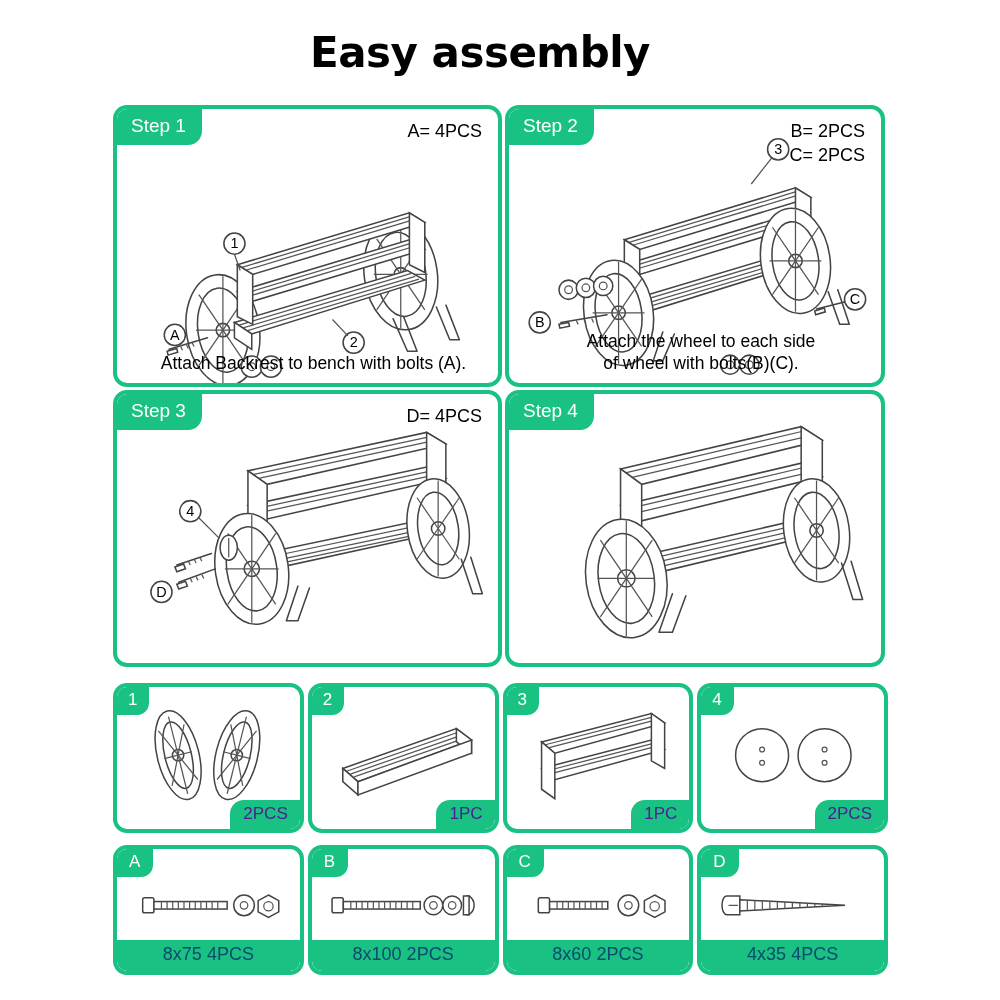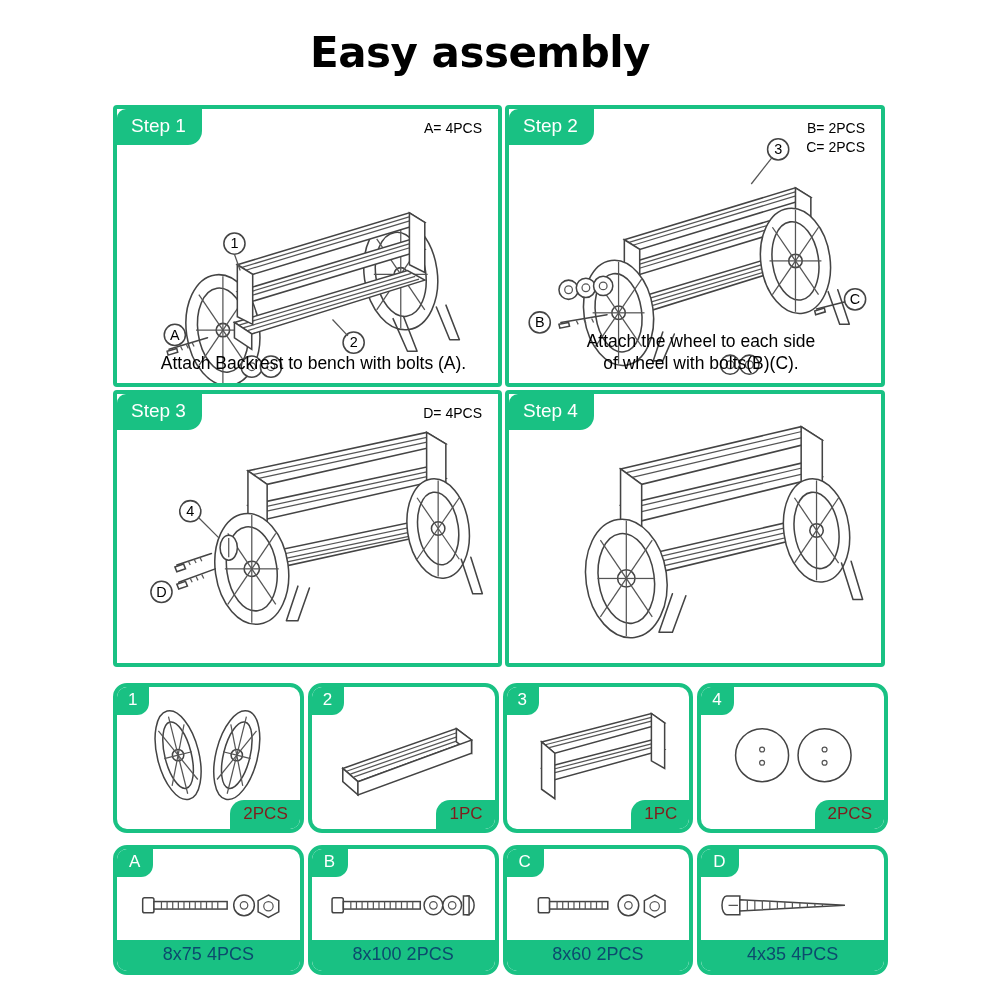--- a/index.html
+++ b/index.html
@@ -38,21 +38,21 @@
     top: 105px;
     width: 775px;
     display: grid;
     grid-template-columns: 392px 383px;
     grid-template-rows: 285px 280px;
     gap: 0px;
   }
   .step-card {
     position: relative;
     border: 4px solid #19c183;
-    border-radius: 4px;
+    border-radius: 14px;
     box-sizing: border-box;
     background: #fff;
     margin: 0 3px 3px 0;
     overflow: hidden;
   }
   .step-tab {
     position: absolute;
     left: 0;
     top: 0;
     background: #19c183;
@@ -61,21 +61,21 @@
     padding: 6px 16px 8px 14px;
     border-bottom-right-radius: 14px;
     border-top-left-radius: 9px;
     font-family: "Liberation Sans", sans-serif;
     z-index: 5;
   }
   .pcs-note {
     position: absolute;
     right: 16px;
     top: 10px;
-    font-size: 14px;
+    font-size: 18px;
     text-align: right;
     line-height: 1.35;
     z-index: 5;
     color: #000;
   }
   .caption {
     position: absolute;
     left: 12px;
     right: 0;
     bottom: 8px;
@@ -121,21 +121,21 @@
     padding: 3px 12px 5px 11px;
     border-bottom-right-radius: 12px;
     border-top-left-radius: 9px;
     z-index: 5;
   }
   .part-qty {
     position: absolute;
     right: 0;
     bottom: 0;
     background: #19c183;
-    color: #7f1d1d;
+    color: #4c1d95;
     font-size: 17px;
     padding: 4px 12px 5px 13px;
     border-top-left-radius: 14px;
     border-bottom-right-radius: 9px;
     z-index: 5;
   }
 
   
   .hardware {
     position: absolute;

